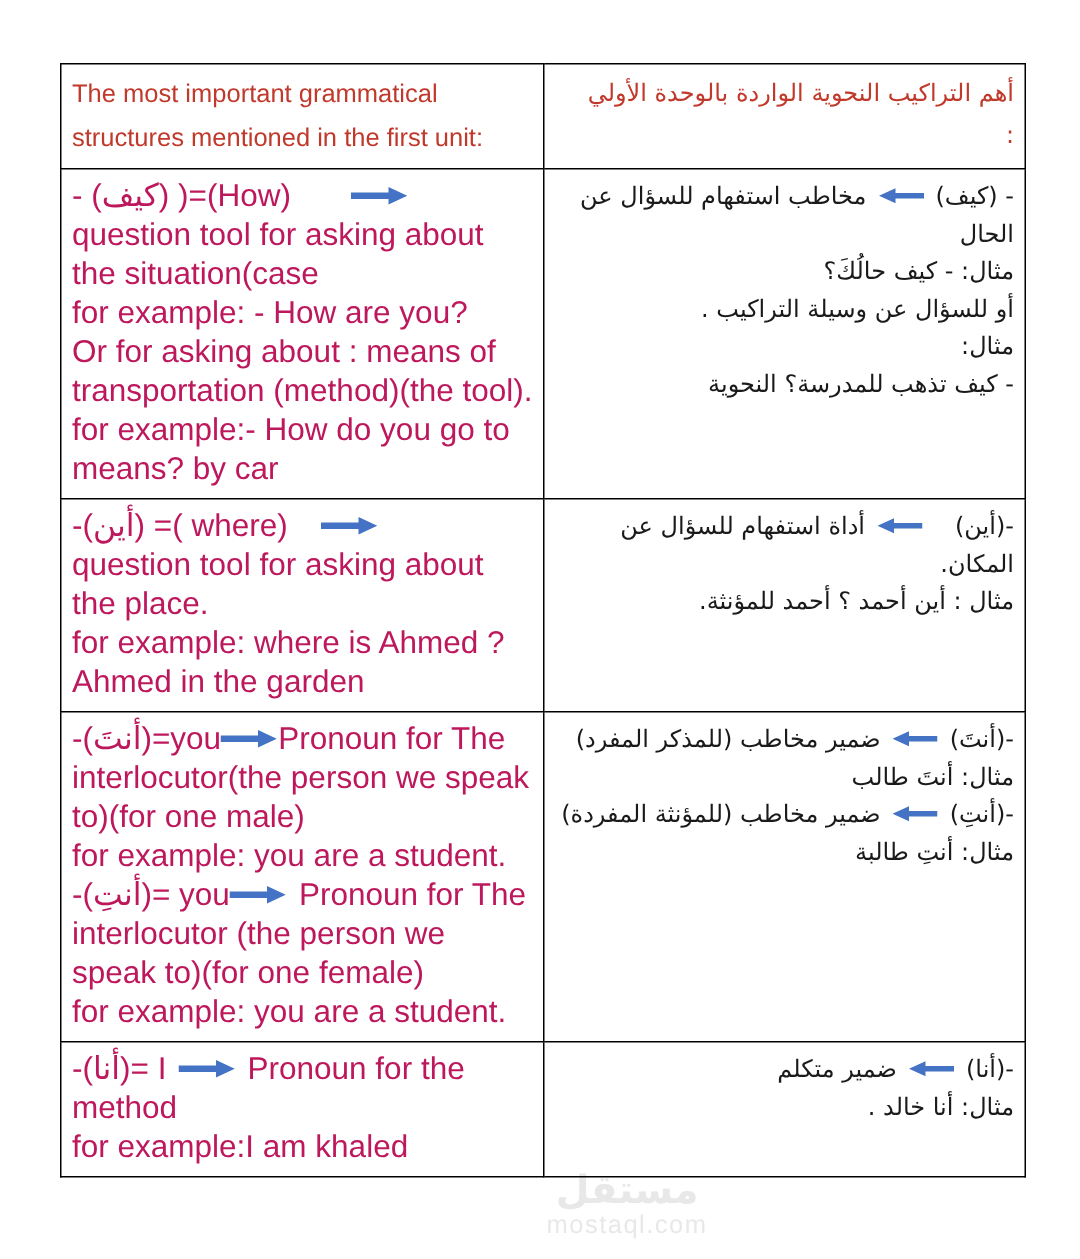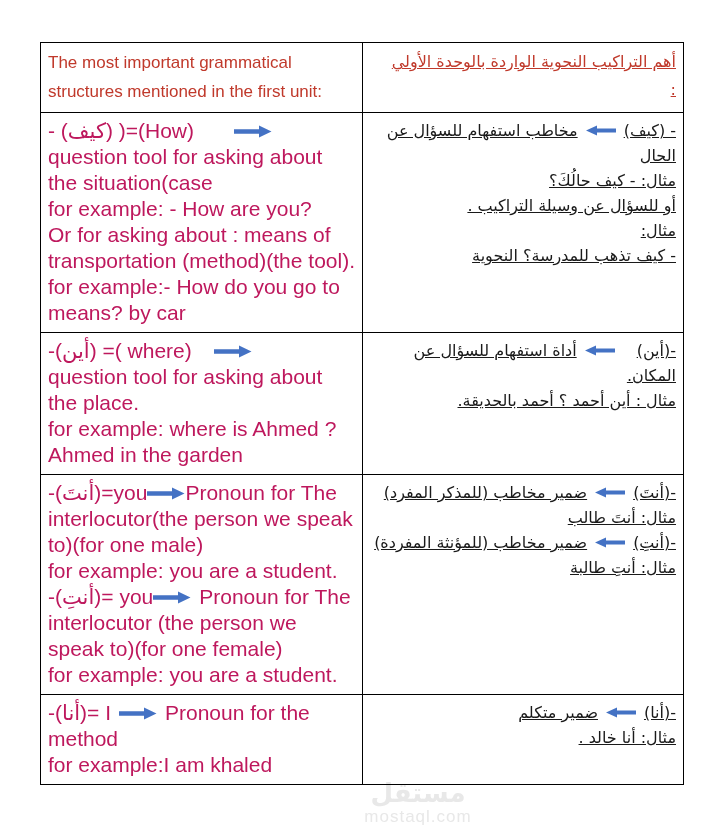--- a/index.html
+++ b/index.html
@@ -77,21 +77,20 @@
   }
 
   
   .ar {
     direction: rtl;
     text-align: right;
     font-size: 16px;
     line-height: 25px;
     color: #1a1a1a;
     font-family: "DejaVu Sans", "Liberation Sans", sans-serif;
-    text-decoration: underline;
   }
   .ar-head {
     color: #c0392b;
     font-size: 16px;
     line-height: 28px;
   }
   .ar .ctr { }
 
   
   .arrow {
@@ -159,21 +158,21 @@
               <path d="M0 4.3 H25 V0.6 L37.5 6.5 L25 12.4 V8.7 H0 Z" fill="#4472c4"></path>
             </svg></span>
         <span class="line">question tool  for asking about the place.</span>
         <span class="line">for example: where is Ahmed ?</span>
         <span class="line">Ahmed in the garden</span>
       </td>
       <td class="ar">
         <span>-(أين)</span><span class="sp-med"></span><span class="arrow"><svg width="30" height="11" viewBox="0 0 30 11">
               <path d="M30 3.6 H11 V0.5 L0 5.5 L11 10.5 V7.4 H30 Z" fill="#4472c4"></path>
             </svg></span><span class="sp-sm"></span><span>أداة استفهام للسؤال عن المكان.</span>
-        <span class="line ctr">مثال : أين أحمد ؟ أحمد بالحديقة.</span>
+        <span class="line ctr">مثال : أين أحمد ؟ أحمد للمؤنثة.</span>
       </td>
     </tr>
 
     <tr>
       <td class="en">
         <span>-(أنتَ)=you</span><span class="arrow"><svg width="38" height="13" viewBox="0 0 38 13">
               <path d="M0 4.3 H25 V0.6 L37.5 6.5 L25 12.4 V8.7 H0 Z" fill="#4472c4"></path>
             </svg></span><span>Pronoun for The interlocutor(the person we  speak to)(for one male)</span>
         <span class="line">for example: you are a student.</span>
         <span class="line"><span>-(أنتِ)= you</span><span class="arrow"><svg width="38" height="13" viewBox="0 0 38 13">

